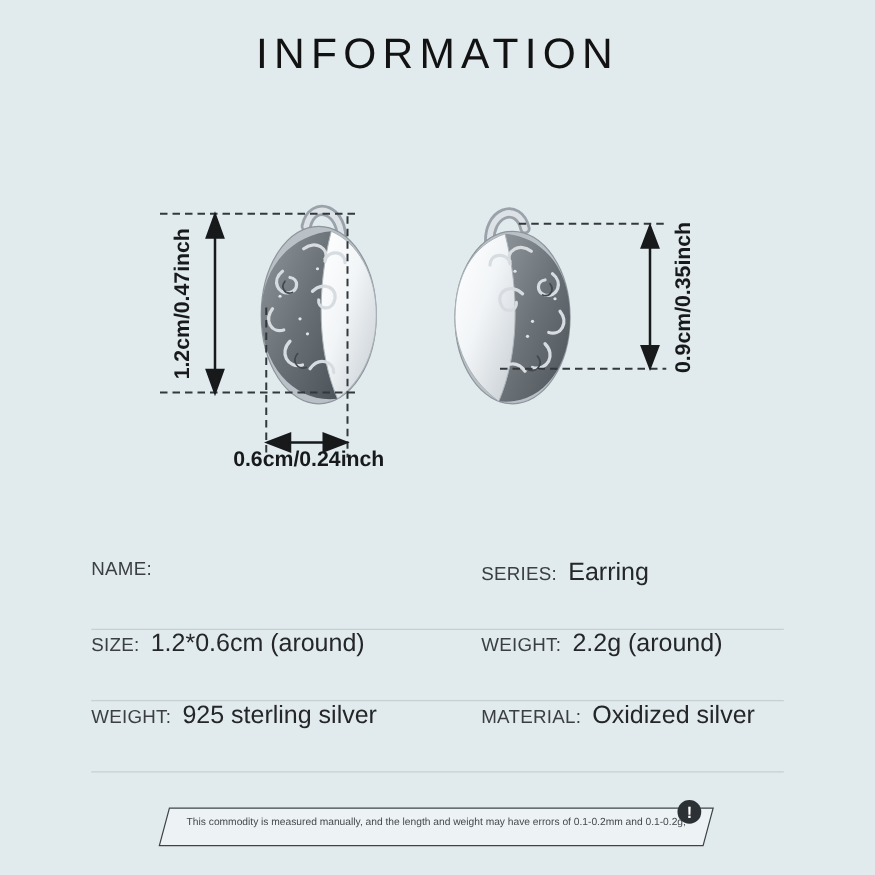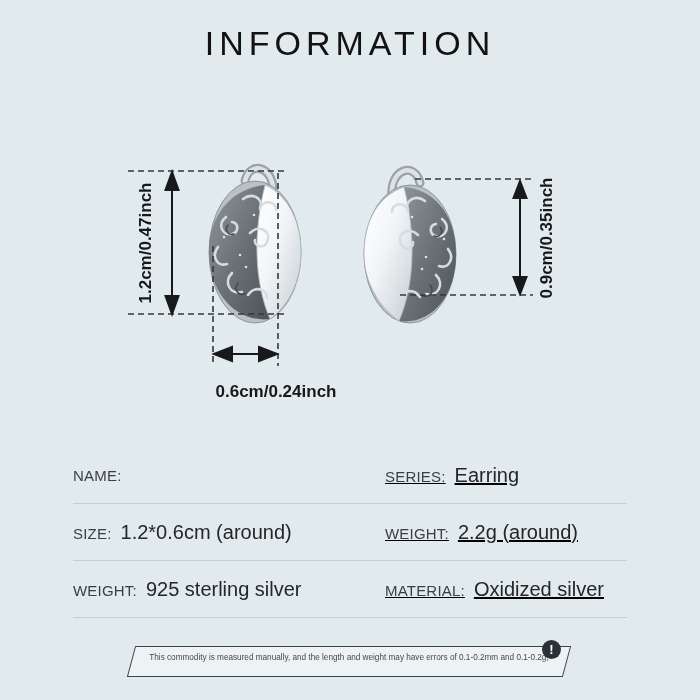--- a/index.html
+++ b/index.html
@@ -16,26 +16,26 @@
   .earrings-svg { position:absolute; left:180px; top:145px; width:300px; height:200px; }
   .annot-svg { position:absolute; left:100px; top:150px; width:500px; height:250px; pointer-events:none; }
   .dim-label {
     position:absolute; white-space:nowrap; color:#17191b;
     font-size:17px; font-weight:700;
   }
   .dim-vert { transform:translate(-50%,-50%) rotate(-90deg); }
   .dim-horiz { transform:translate(-50%,-50%); }
   .specs { position:absolute; left:73px; top:447px; width:554px; }
   .spec-row {
-    display:flex; align-items:center; height:56px;
+    display:flex; align-items:flex-start; height:56px;
     border-bottom:1px solid #c6d0d4;
   }
   .spec-cell { display:flex; align-items:baseline; }
   .spec-cell.left { width:312px; }
-  .spec-cell.right { flex:1;text-decoration:underline; }
+  .spec-cell.right { flex:1; }
   .spec-label { font-size:15px; color:#3b3f42; margin-right:9px; letter-spacing:0.2px; }
   .spec-value { font-size:20px; color:#242628; }
   .footer-shape {
     position:absolute; left:131px; top:646px; width:436px; height:31px;
     border:1.5px solid #3d4347; background:#edf2f4;
     transform:skewX(-15deg); box-sizing:border-box;
   }
   .footer-text {
     position:absolute; left:131px; top:652px; width:436px;
     text-align:center; color:#45494d; font-size:8.2px; line-height:11.5px;
@@ -141,21 +141,21 @@
       <polygon points="214,354 232,347 232,361"></polygon>
       <polygon points="277,354 259,347 259,361"></polygon>
       <line x1="520" y1="196" x2="520" y2="279"></line>
       <polygon points="520,181 513.5,198 526.5,198"></polygon>
       <polygon points="520,294 513.5,277 526.5,277"></polygon>
     </g>
   </svg>
 
   <div class="dim-label dim-vert" style="left:146px; top:243px;">1.2cm/0.47inch</div>
   <div class="dim-label dim-vert" style="left:547px; top:238px;">0.9cm/0.35inch</div>
-  <div class="dim-label dim-horiz" style="left:247px; top:392px;margin-left:29px;">0.6cm/0.24inch</div>
+  <div class="dim-label dim-horiz" style="left:247px; top:368px;">0.6cm/0.24inch</div>
 
   <div class="specs">
     <div class="spec-row">
       <div class="spec-cell left">
         <span class="spec-label">NAME:</span>
       </div>
       <div class="spec-cell right">
         <span class="spec-label">SERIES:</span>
         <span class="spec-value">Earring</span>
       </div>

